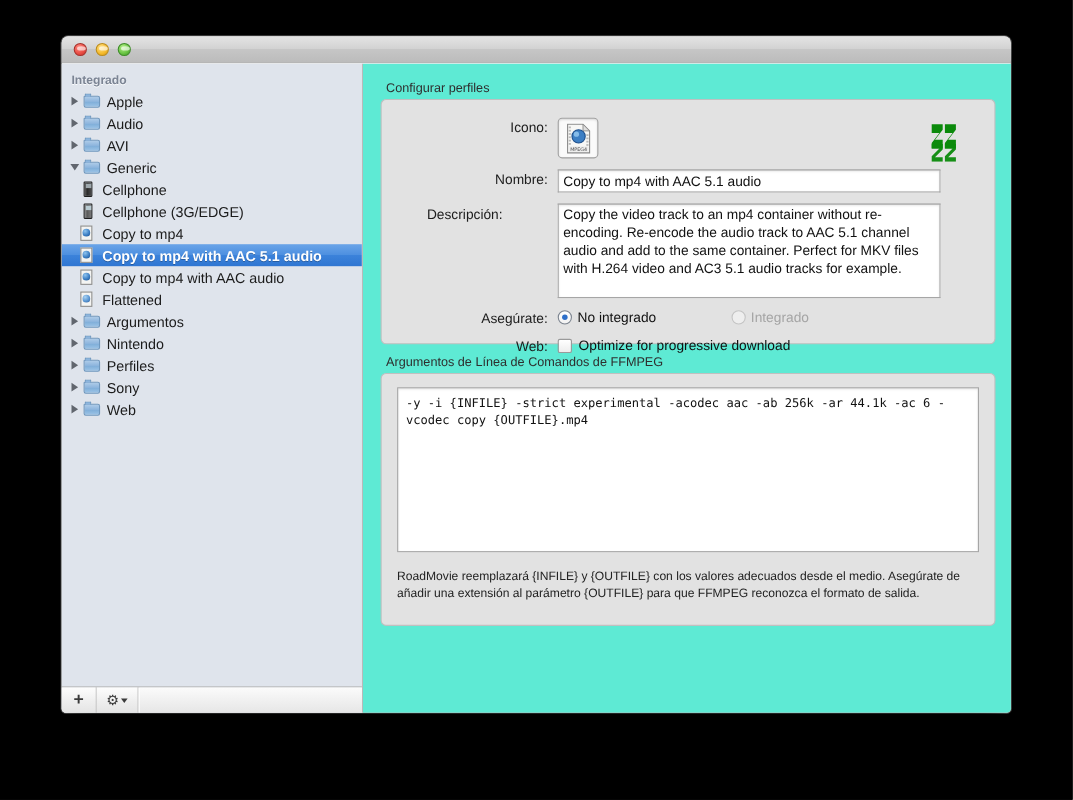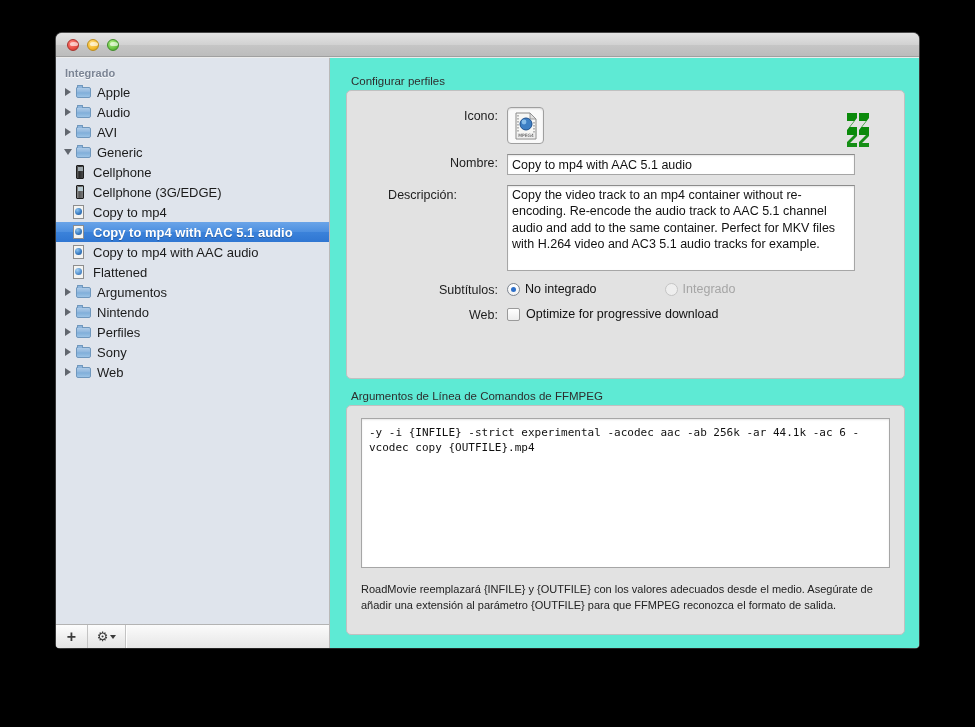--- a/index.html
+++ b/index.html
@@ -271,21 +271,21 @@
     color: #2e2e2e;
     margin: 0 0 3px 5px;
   }
   .group-box {
     background: #e2e2e2;
     border: 1px solid #c0c0c0;
     border-radius: 5px;
     box-sizing: border-box;
     position: relative;
   }
-  #config-box { height: 289px; padding: 16px 0 0 0; }
+  #config-box { height: 223px; padding: 16px 0 0 0; }
   #args-box   { height: 230px; padding: 12px 14px 0 14px; margin-top: 0; }
 
   
   #ffmpeg-logo {
     position: absolute;
     right: 22px; top: 18px;
     width: 40px; height: 38px;
   }
 
   .form-row {
@@ -345,21 +345,21 @@
   }
 
   
   .radio-row, .check-row {
     display: flex;
     align-items: center;
     font-size: 12.5px;
     color: #111111;
     padding-top: 1px;
   }
-  .radio-item { display: flex; align-items: center; margin-right: 10px; }
+  .radio-item { display: flex; margin-right: 10px; }
   .radio-mark {
     width: 13px; height: 13px;
     border-radius: 50%;
     background: linear-gradient(to bottom, #ffffff, #e9e9e9);
     border: 1px solid #9a9a9a;
     box-sizing: border-box;
     margin-right: 5px;
     position: relative;
     flex: 0 0 13px;
   }
@@ -587,21 +587,21 @@
             <div class="form-label">Nombre:</div>
             <input class="textfield" id="name-field" type="text" value="Copy to mp4 with AAC 5.1 audio" style="">
           </div>
 
           <div class="form-row">
             <div class="form-label tall">Descripción:</div>
             <textarea class="textfield" id="desc-field" style="">Copy the video track to an mp4 container without re-encoding. Re-encode the audio track to AAC 5.1 channel audio and add to the same container. Perfect for MKV files with H.264 video and AC3 5.1 audio tracks for example.</textarea>
           </div>
 
           <div class="form-row" style="margin-bottom:9px;">
-            <div class="form-label">Subtítulos:</div>
+            <div class="form-label">Asegúrate:</div>
             <div class="radio-row">
               <div class="radio-item on">
                 <span class="radio-mark"></span>
                 <span>No integrado</span>
               </div>
               <span class="radio-gap"></span>
               <div class="radio-item disabled">
                 <span class="radio-mark"></span>
                 <span>Integrado</span>
               </div>

